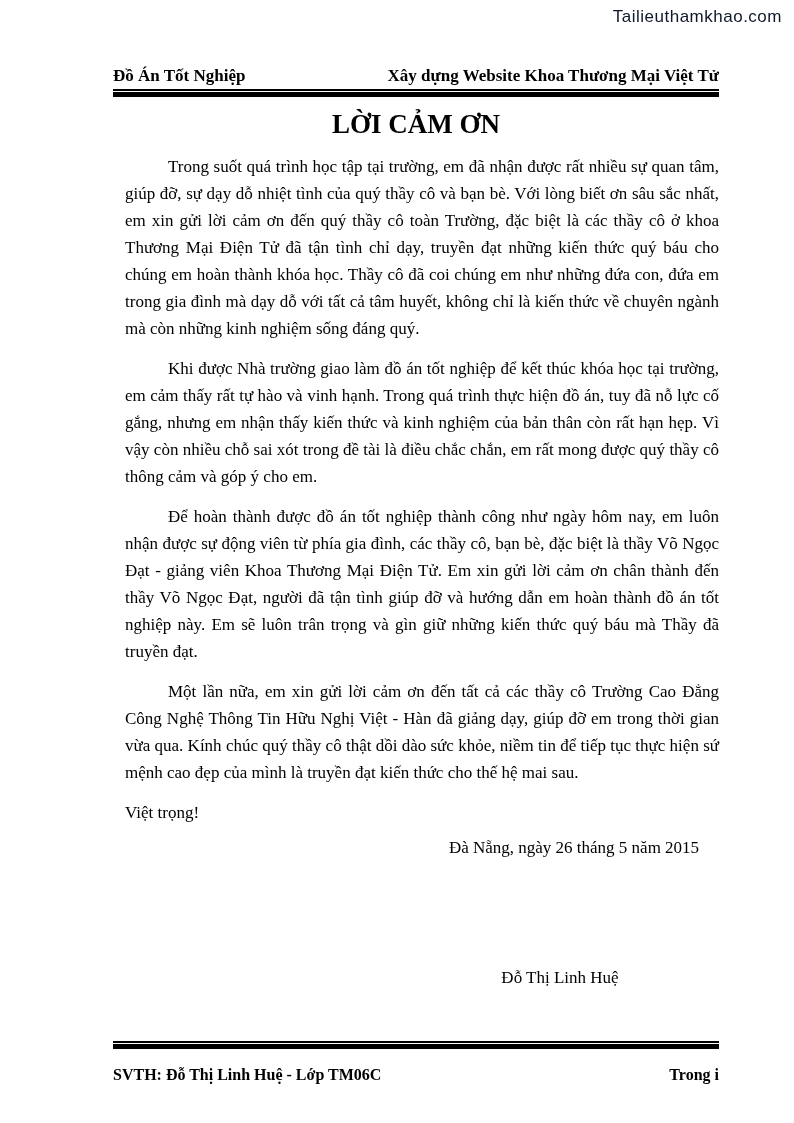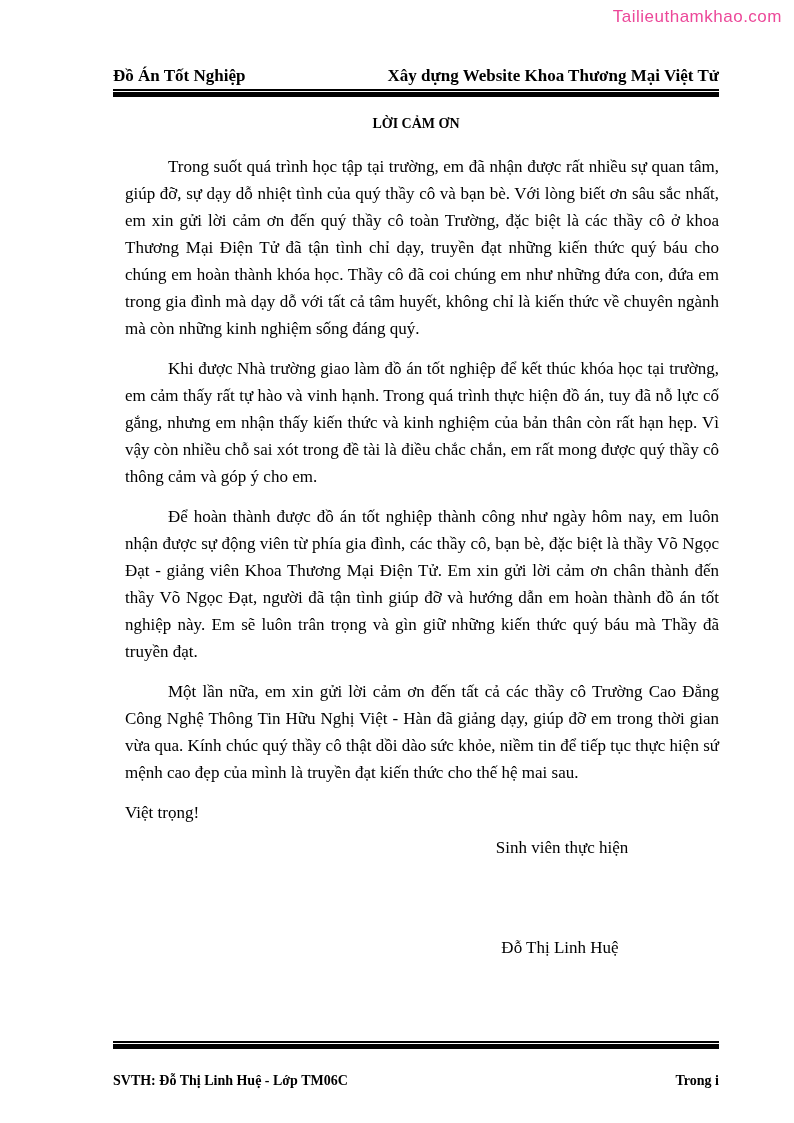--- a/index.html
+++ b/index.html
@@ -15,21 +15,21 @@
     color: #000000;
     font-family: "Liberation Serif", "DejaVu Serif", serif;
     overflow: hidden;
   }
   .watermark {
     position: absolute;
     top: 7px;
     right: 12px;
     font-family: "Liberation Sans", "DejaVu Sans", sans-serif;
     font-size: 17px;
-    color: #ec4899;
+    color: #0f172a;
     text-shadow: 1px 1px 0 #ffffff;
     letter-spacing: 0.5px;
   }
   .header {
     position: absolute;
     left: 113px;
     right: 75px;
     top: 64px;
   }
   .header-row {
@@ -49,21 +49,21 @@
   .header .rule { margin-top: 1px; }
   .content {
     position: absolute;
     left: 113px;
     top: 100px;
     width: 606px;
   }
   .title {
     margin: 10px 0 15px 0;
     text-align: center;
-    font-size: 14px;
+    font-size: 27px;
     line-height: 28px;
     font-weight: bold;
   }
   .content p {
     margin: 0 0 13px 12px;
     font-size: 17px;
     line-height: 27px;
     text-align: justify;
     text-indent: 43px;
   }
@@ -73,35 +73,35 @@
     margin-bottom: 8px;
   }
   .sign {
     margin-left: auto;
     width: 290px;
     text-align: center;
     font-size: 17px;
     line-height: 27px;
   }
   .sign .role { margin-top: 8px; transform: translateX(-12px); }
-  .sign .name { margin-top: 73px; transform: translateX(-14px); }
+  .sign .name { margin-top: 103px; transform: translateX(-14px); }
   .footer {
     position: absolute;
     left: 113px;
     right: 75px;
     top: 1041px;
   }
   .footer-row {
     display: flex;
     justify-content: space-between;
     align-items: center;
     font-weight: bold;
-    font-size: 14px;
+    font-size: 16px;
     line-height: 24px;
-    margin-top: 20px;
+    margin-top: 14px;
   }
 </style>
 </head>
 <body>
 
 <div class="page">
 
   <div class="watermark">Tailieuthamkhao.com</div>
 
   <div class="header">
@@ -119,21 +119,21 @@
 
     <p>Khi được Nhà trường giao làm đồ án tốt nghiệp để kết thúc khóa học tại trường, em cảm thấy rất tự hào và vinh hạnh. Trong quá trình thực hiện đồ án, tuy đã nỗ lực cố gắng, nhưng em nhận thấy kiến thức và kinh nghiệm của bản thân còn rất hạn hẹp. Vì vậy còn nhiều chỗ sai xót trong đề tài là điều chắc chắn, em rất mong được quý thầy cô thông cảm và góp ý cho em.</p>
 
     <p>Để hoàn thành được đồ án tốt nghiệp thành công như ngày hôm nay, em luôn nhận được sự động viên từ phía gia đình, các thầy cô, bạn bè, đặc biệt là thầy Võ Ngọc Đạt - giảng viên Khoa Thương Mại Điện Tử. Em xin gửi lời cảm ơn chân thành đến thầy Võ Ngọc Đạt, người đã tận tình giúp đỡ và hướng dẫn em hoàn thành đồ án tốt nghiệp này. Em sẽ luôn trân trọng và gìn giữ những kiến thức quý báu mà Thầy đã truyền đạt.</p>
 
     <p>Một lần nữa, em xin gửi lời cảm ơn đến tất cả các thầy cô Trường Cao Đẳng Công Nghệ Thông Tin Hữu Nghị Việt - Hàn đã giảng dạy, giúp đỡ em trong thời gian vừa qua. Kính chúc quý thầy cô thật dồi dào sức khỏe, niềm tin để tiếp tục thực hiện sứ mệnh cao đẹp của mình là truyền đạt kiến thức cho thế hệ mai sau.</p>
 
     <p class="closing">Việt trọng!</p>
 
     <div class="sign">
-      <div class="role">Sinh viên thực hiện</div>
+      <div class="date">Đà Nẵng, ngày 26 tháng 5 năm 2015</div>
       <div class="name">Đỗ Thị Linh Huệ</div>
     </div>
   </div>
 
   <div class="footer">
     <div class="rule"></div>
     <div class="footer-row">
       <span>SVTH: Đỗ Thị Linh Huệ - Lớp TM06C</span>
       <span>Trong i</span>
     </div>

